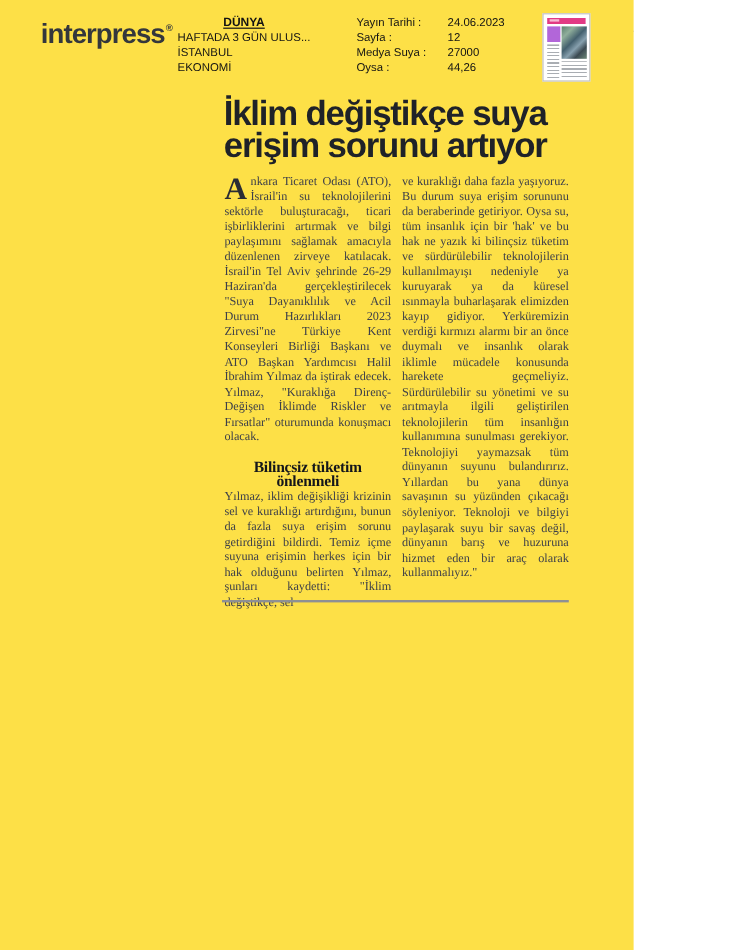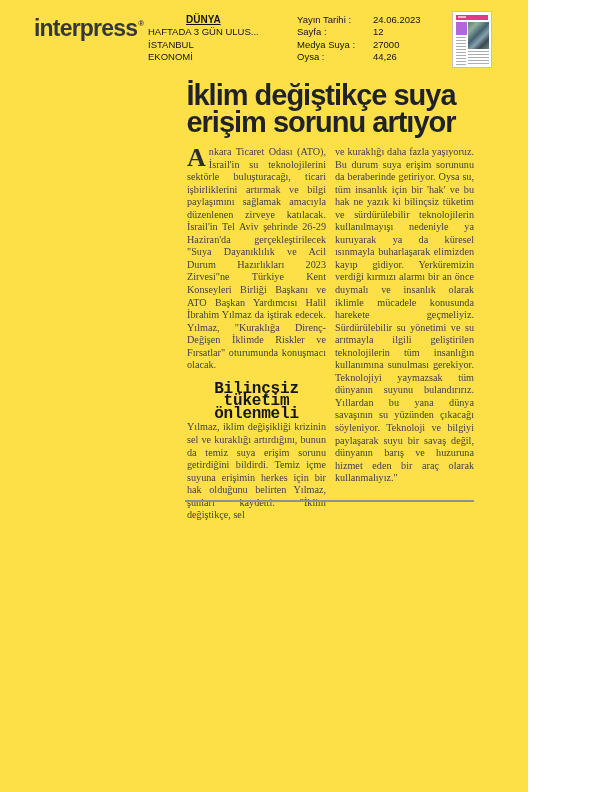--- a/index.html
+++ b/index.html
@@ -76,22 +76,22 @@
   }
   .col{width:139px;}
   .col p{margin:0;}
   .dropcap{
     float:left;font-size:26px;line-height:21px;
     padding:1px 3px 0 0;font-weight:bold;color:#2b2d34;
     font-family:"Liberation Serif", serif;
   }
   .subhead{
     margin:11px 0 1px;text-align:center;
-    font-family:Liberation Mono, monospace;
-    font-size:16px;font-weight:bold;color:#14161b;
+    font-family:Liberation Serif, serif;
+    font-size:13px;font-weight:bold;color:#14161b;
     letter-spacing:-0.2px;
   }
   .endrule{
     position:absolute;left:185px;top:500px;width:289px;height:2px;
     background:#8e9094;
   }
 </style>
 </head>
 <body>
 
@@ -141,21 +141,21 @@
 
   <h1 class="headline">
     <span class="hl">İklim değiştikçe suya</span>
     <span class="hl">erişim sorunu artıyor</span>
   </h1>
 
   <div class="cols">
     <div class="col">
       <p><span class="dropcap">A</span><span>nkara Ticaret Odası (ATO), İsrail'in su teknolojilerini sektörle buluşturacağı, ticari işbirliklerini artırmak ve bilgi paylaşımını sağlamak amacıyla düzenlenen zirveye katılacak. İsrail'in Tel Aviv şehrinde 26-29 Haziran'da gerçekleştirilecek "Suya Dayanıklılık ve Acil Durum Hazırlıkları 2023 Zirvesi"ne Türkiye Kent Konseyleri Birliği Başkanı ve ATO Başkan Yardımcısı Halil İbrahim Yılmaz da iştirak edecek. Yılmaz, "Kuraklığa Direnç-Değişen İklimde Riskler ve Fırsatlar" oturumunda konuşmacı olacak.</span></p>
       <h3 class="subhead">Bilinçsiz tüketim önlenmeli</h3>
-      <p>Yılmaz, iklim değişikliği krizinin sel ve kuraklığı artırdığını, bunun da temiz suya erişim sorunu getirdiğini bildirdi. Temiz içme suyuna erişimin herkes için bir hak olduğunu belirten Yılmaz, şunları kaydetti: "İklim değiştikçe, sel</p>
+      <p>Yılmaz, iklim değişikliği krizinin sel ve kuraklığı artırdığını, bunun da fazla suya erişim sorunu getirdiğini bildirdi. Temiz içme suyuna erişimin herkes için bir hak olduğunu belirten Yılmaz, şunları kaydetti: "İklim değiştikçe, sel</p>
     </div>
     <div class="col">
       <p>ve kuraklığı daha fazla yaşıyoruz. Bu durum suya erişim sorununu da beraberinde getiriyor. Oysa su, tüm insanlık için bir 'hak' ve bu hak ne yazık ki bilinçsiz tüketim ve sürdürülebilir teknolojilerin kullanılmayışı nedeniyle ya kuruyarak ya da küresel ısınmayla buharlaşarak elimizden kayıp gidiyor. Yerküremizin verdiği kırmızı alarmı bir an önce duymalı ve insanlık olarak iklimle mücadele konusunda harekete geçmeliyiz. Sürdürülebilir su yönetimi ve su arıtmayla ilgili geliştirilen teknolojilerin tüm insanlığın kullanımına sunulması gerekiyor. Teknolojiyi yaymazsak tüm dünyanın suyunu bulandırırız. Yıllardan bu yana dünya savaşının su yüzünden çıkacağı söyleniyor. Teknoloji ve bilgiyi paylaşarak suyu bir savaş değil, dünyanın barış ve huzuruna hizmet eden bir araç olarak kullanmalıyız."</p>
     </div>
   </div>
 
   <div class="endrule"></div>
 
 </div>
 

